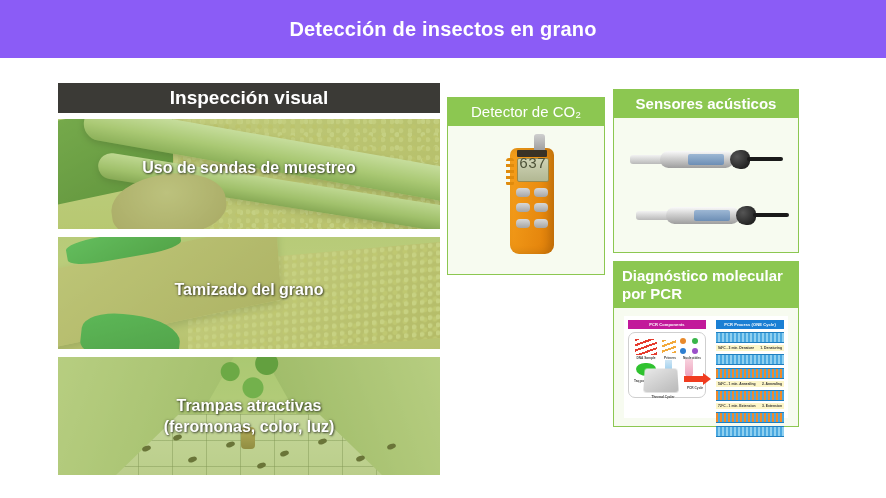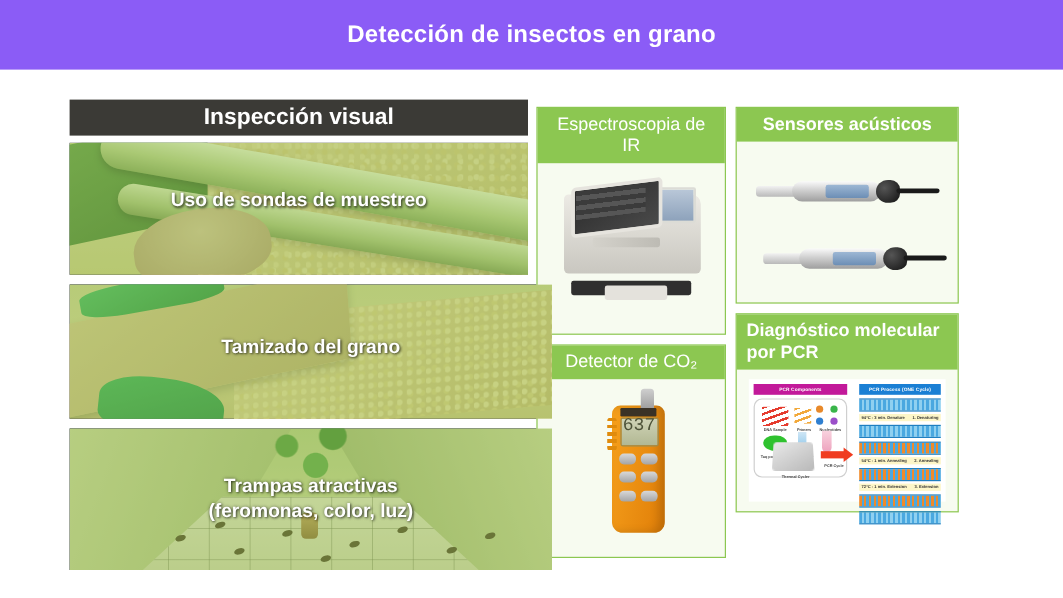--- a/index.html
+++ b/index.html
@@ -30,21 +30,21 @@
     height:30px;background:#3b3a36;color:#fff;
     display:flex;align-items:center;justify-content:center;
     font-size:19px;font-weight:bold;
   }
 
   
   .photo{
     position:relative;width:382px;overflow:hidden;
     background:#0f172a;
   }
-  .photo + .photo{margin-top:8px;padding-left:20px;}
+  .photo + .photo{margin-top:8px;}
   .photo .cap{
     position:absolute;left:0;right:0;
     text-align:center;color:#ffffff;font-weight:bold;font-size:16px;
     line-height:21px;
     text-shadow:1px 1px 2px rgba(0,0,0,.55), 0 0 3px rgba(0,0,0,.4);
     z-index:4;
   }
   .tint{
     position:absolute;inset:0;background:rgba(150,190,86,.42);z-index:3;
   }
@@ -387,34 +387,20 @@
     <div class="cap" style="top:59px;">(feromonas, color, luz)</div>
   </div>
 </div>
 
 <div class="col-right">
 
   <div class="rows" style="margin-top:6px;">
 
     <div class="sub">
 
-      <div class="box">
-        <div class="box-head center">Espectroscopia de IR</div>
-        <div class="box-body" style="height:142px;">
-          <div class="spec">
-            <div class="base"></div>
-            <div class="tray"></div>
-            <div class="lid"></div>
-            <div class="lidglass"></div>
-            <div class="btns"></div>
-            <div class="foot"></div>
-            <div class="drawer"></div>
-          </div>
-        </div>
-      </div>
 
       <div class="box" style="margin-top:8px;">
         <div class="box-head center">Detector de CO₂</div>
         <div class="box-body" style="height:148px;">
           <div class="meter">
             <div class="shell"></div>
             <div class="snout"></div>
             <div class="vents"></div>
             <div class="topstrip"></div>
             <div class="lcd"></div>

